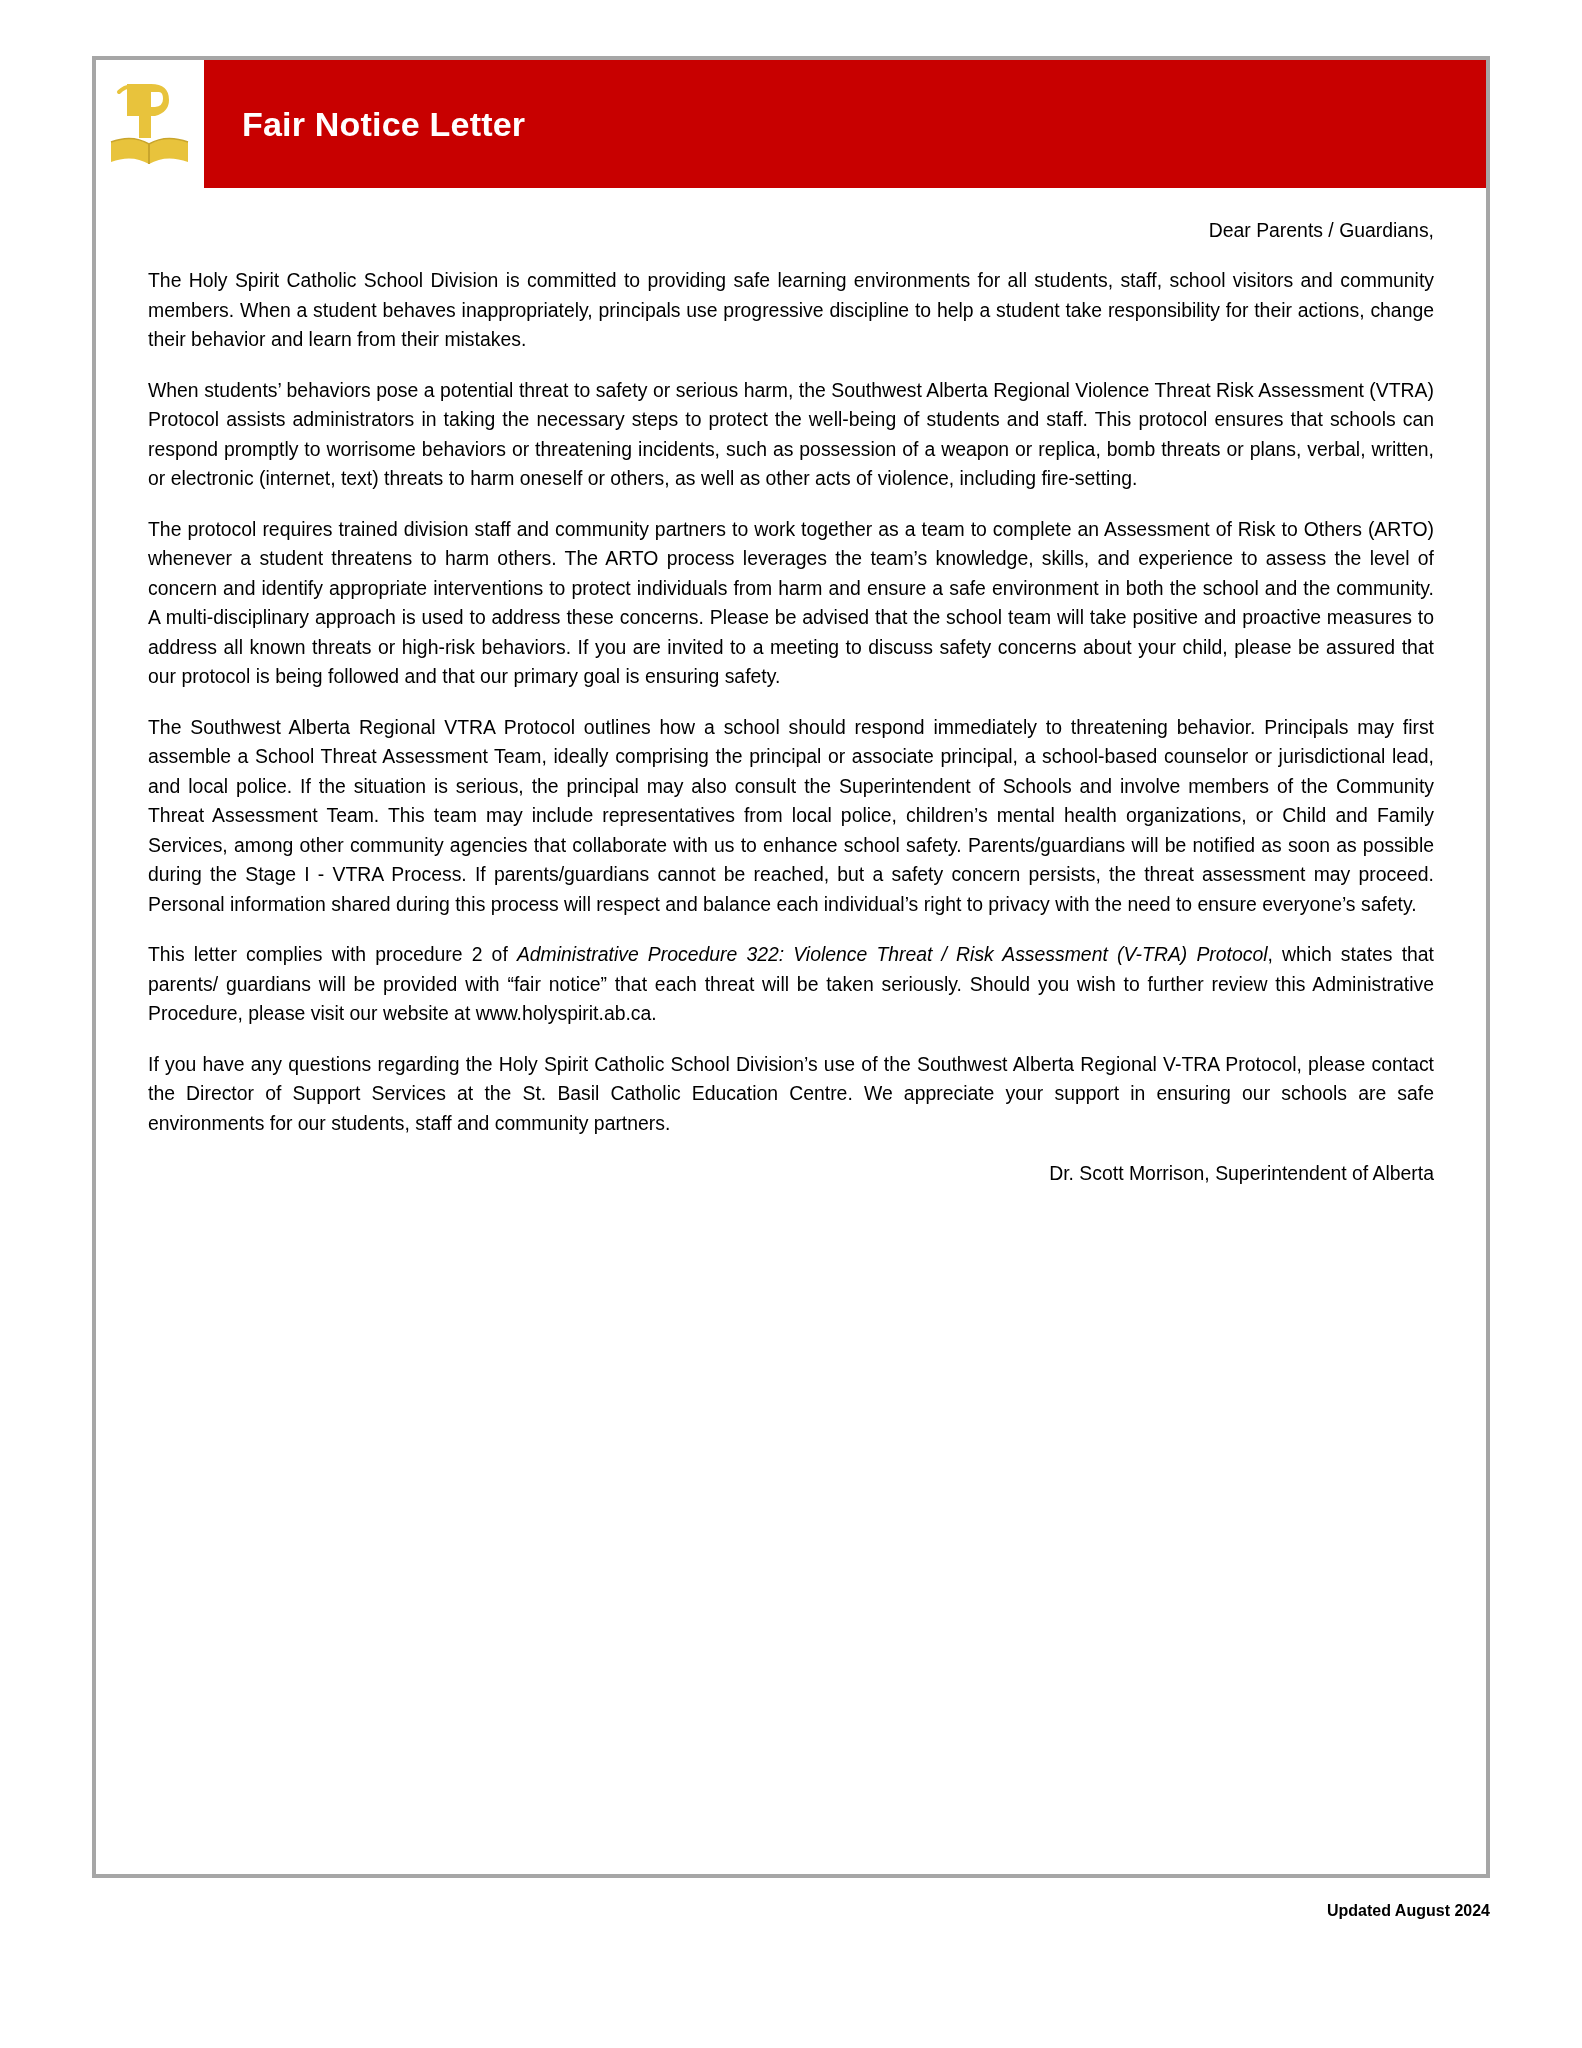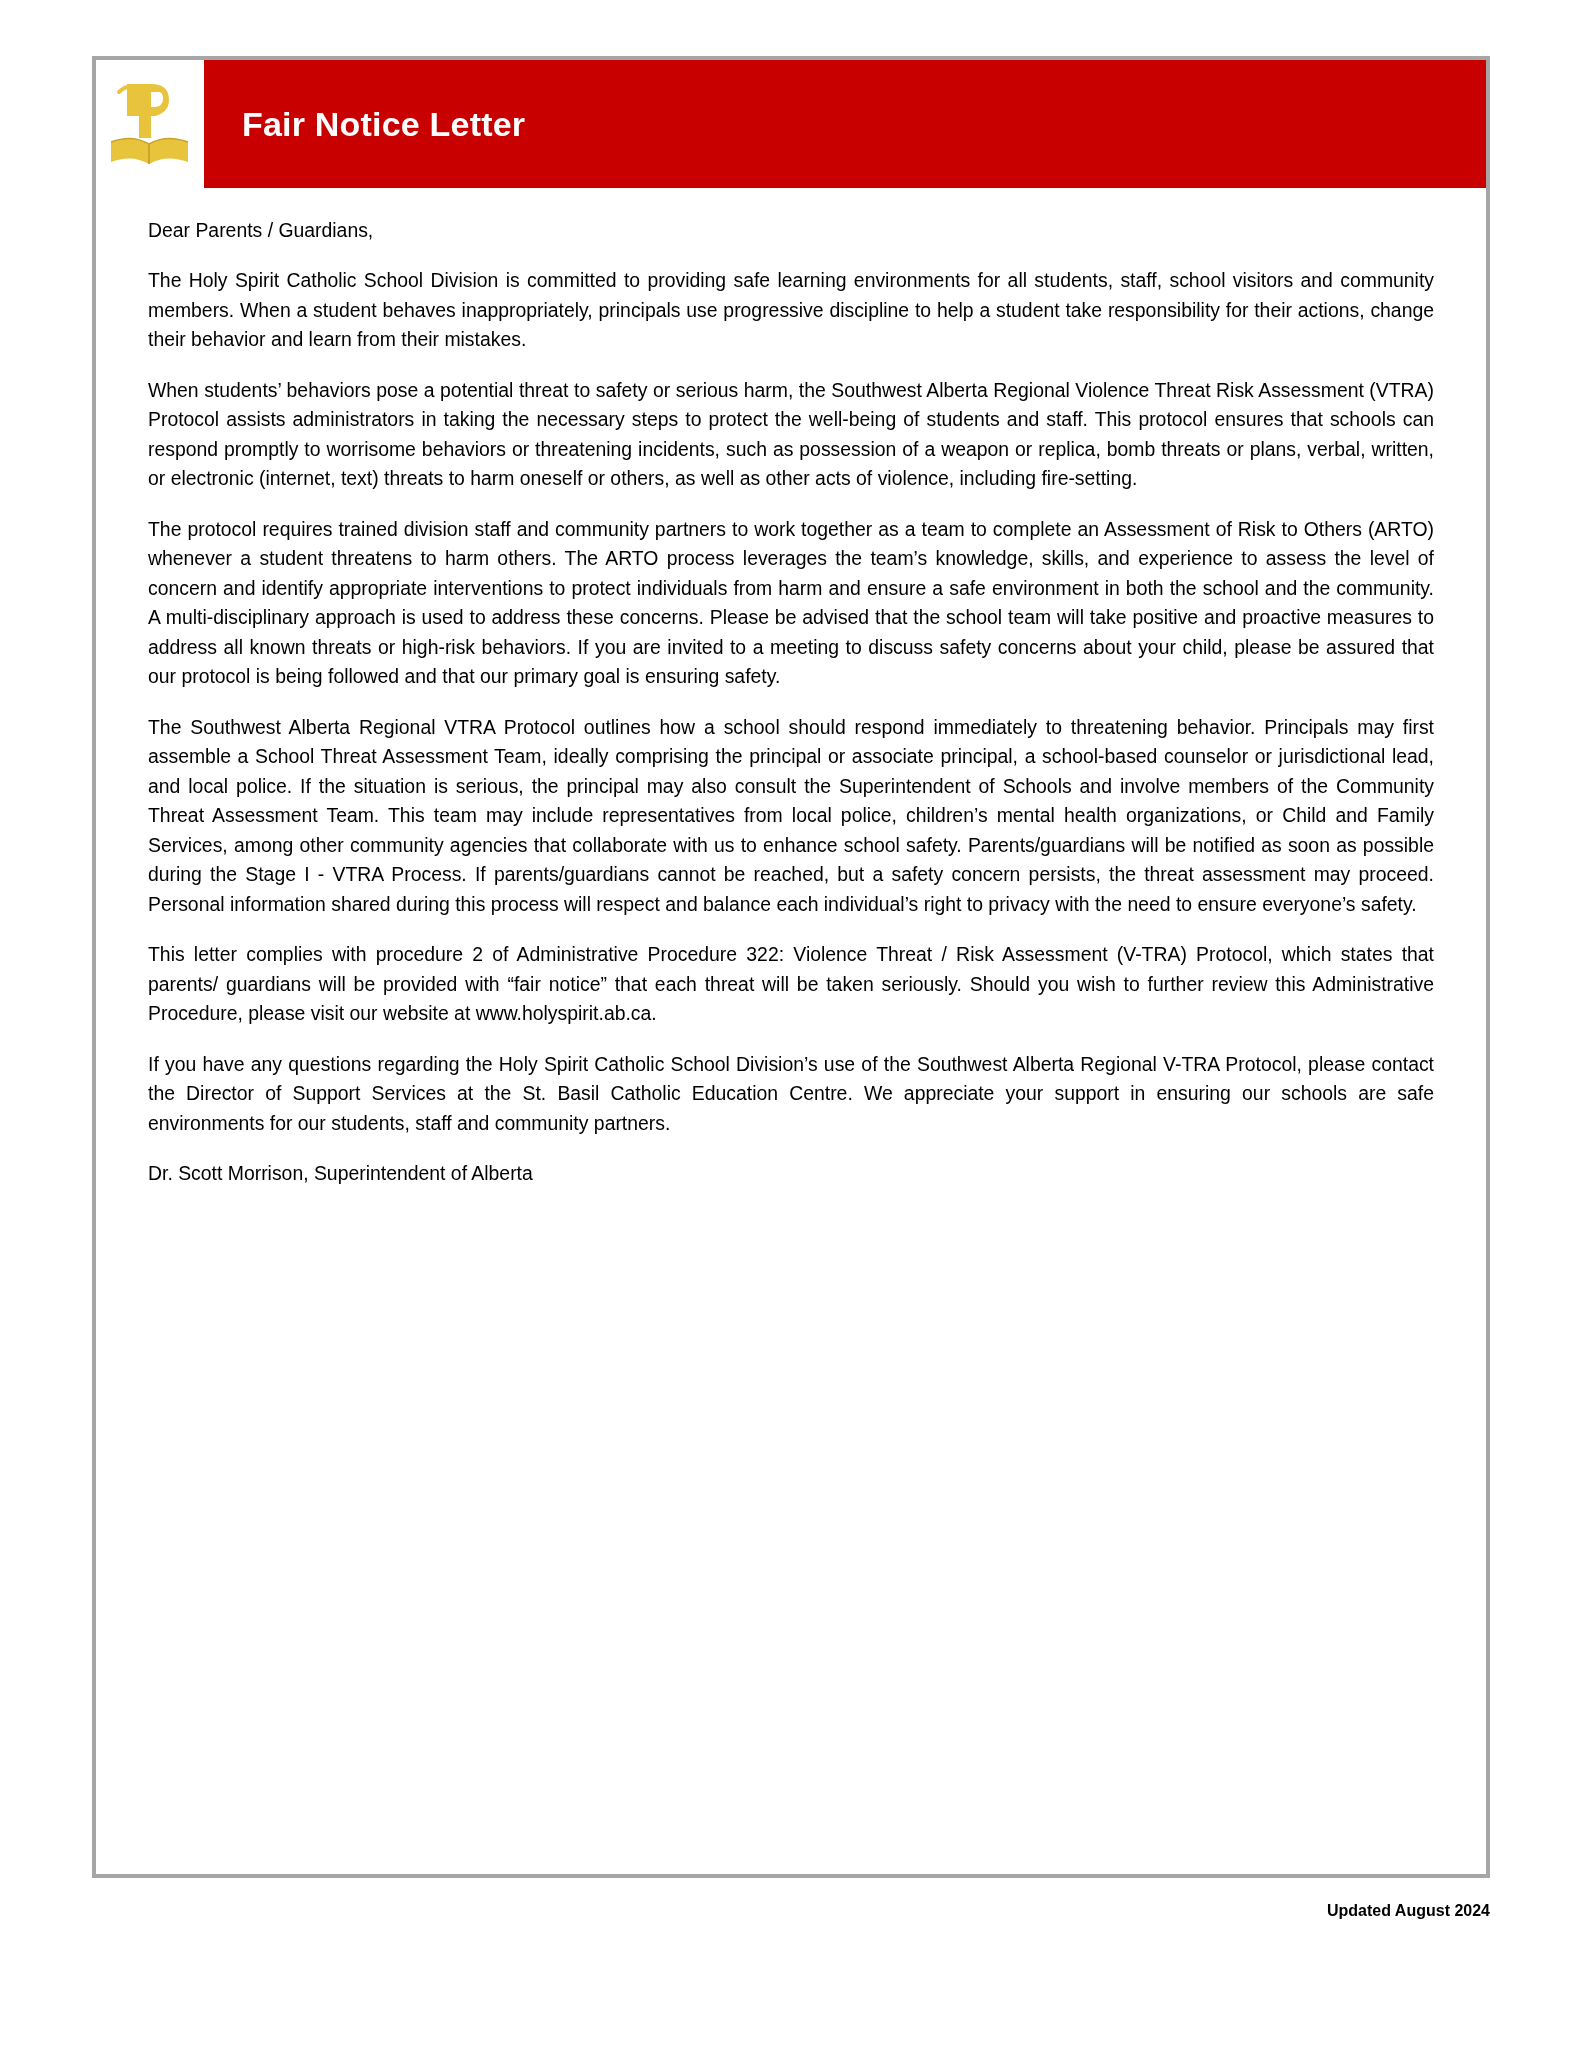--- a/index.html
+++ b/index.html
@@ -88,28 +88,29 @@
     font-size: 19.4px;
     line-height: 1.52;
     text-align: justify;
     margin: 0 0 21px 0;
     color: #000000;
   }
 
   .para.salutation,
   .para.signoff,
   .para.signature {
-    text-align: left;
+    text-align: right;
   }
 
   .para.last {
     margin-bottom: 0;
   }
 
   .it {
+    font-style: italic;
   }
 
   .footer-note {
     position: absolute;
     right: 92px;
     top: 1902px;
     font-size: 16px;
     font-weight: bold;
     color: #000000;
     text-align: right;

